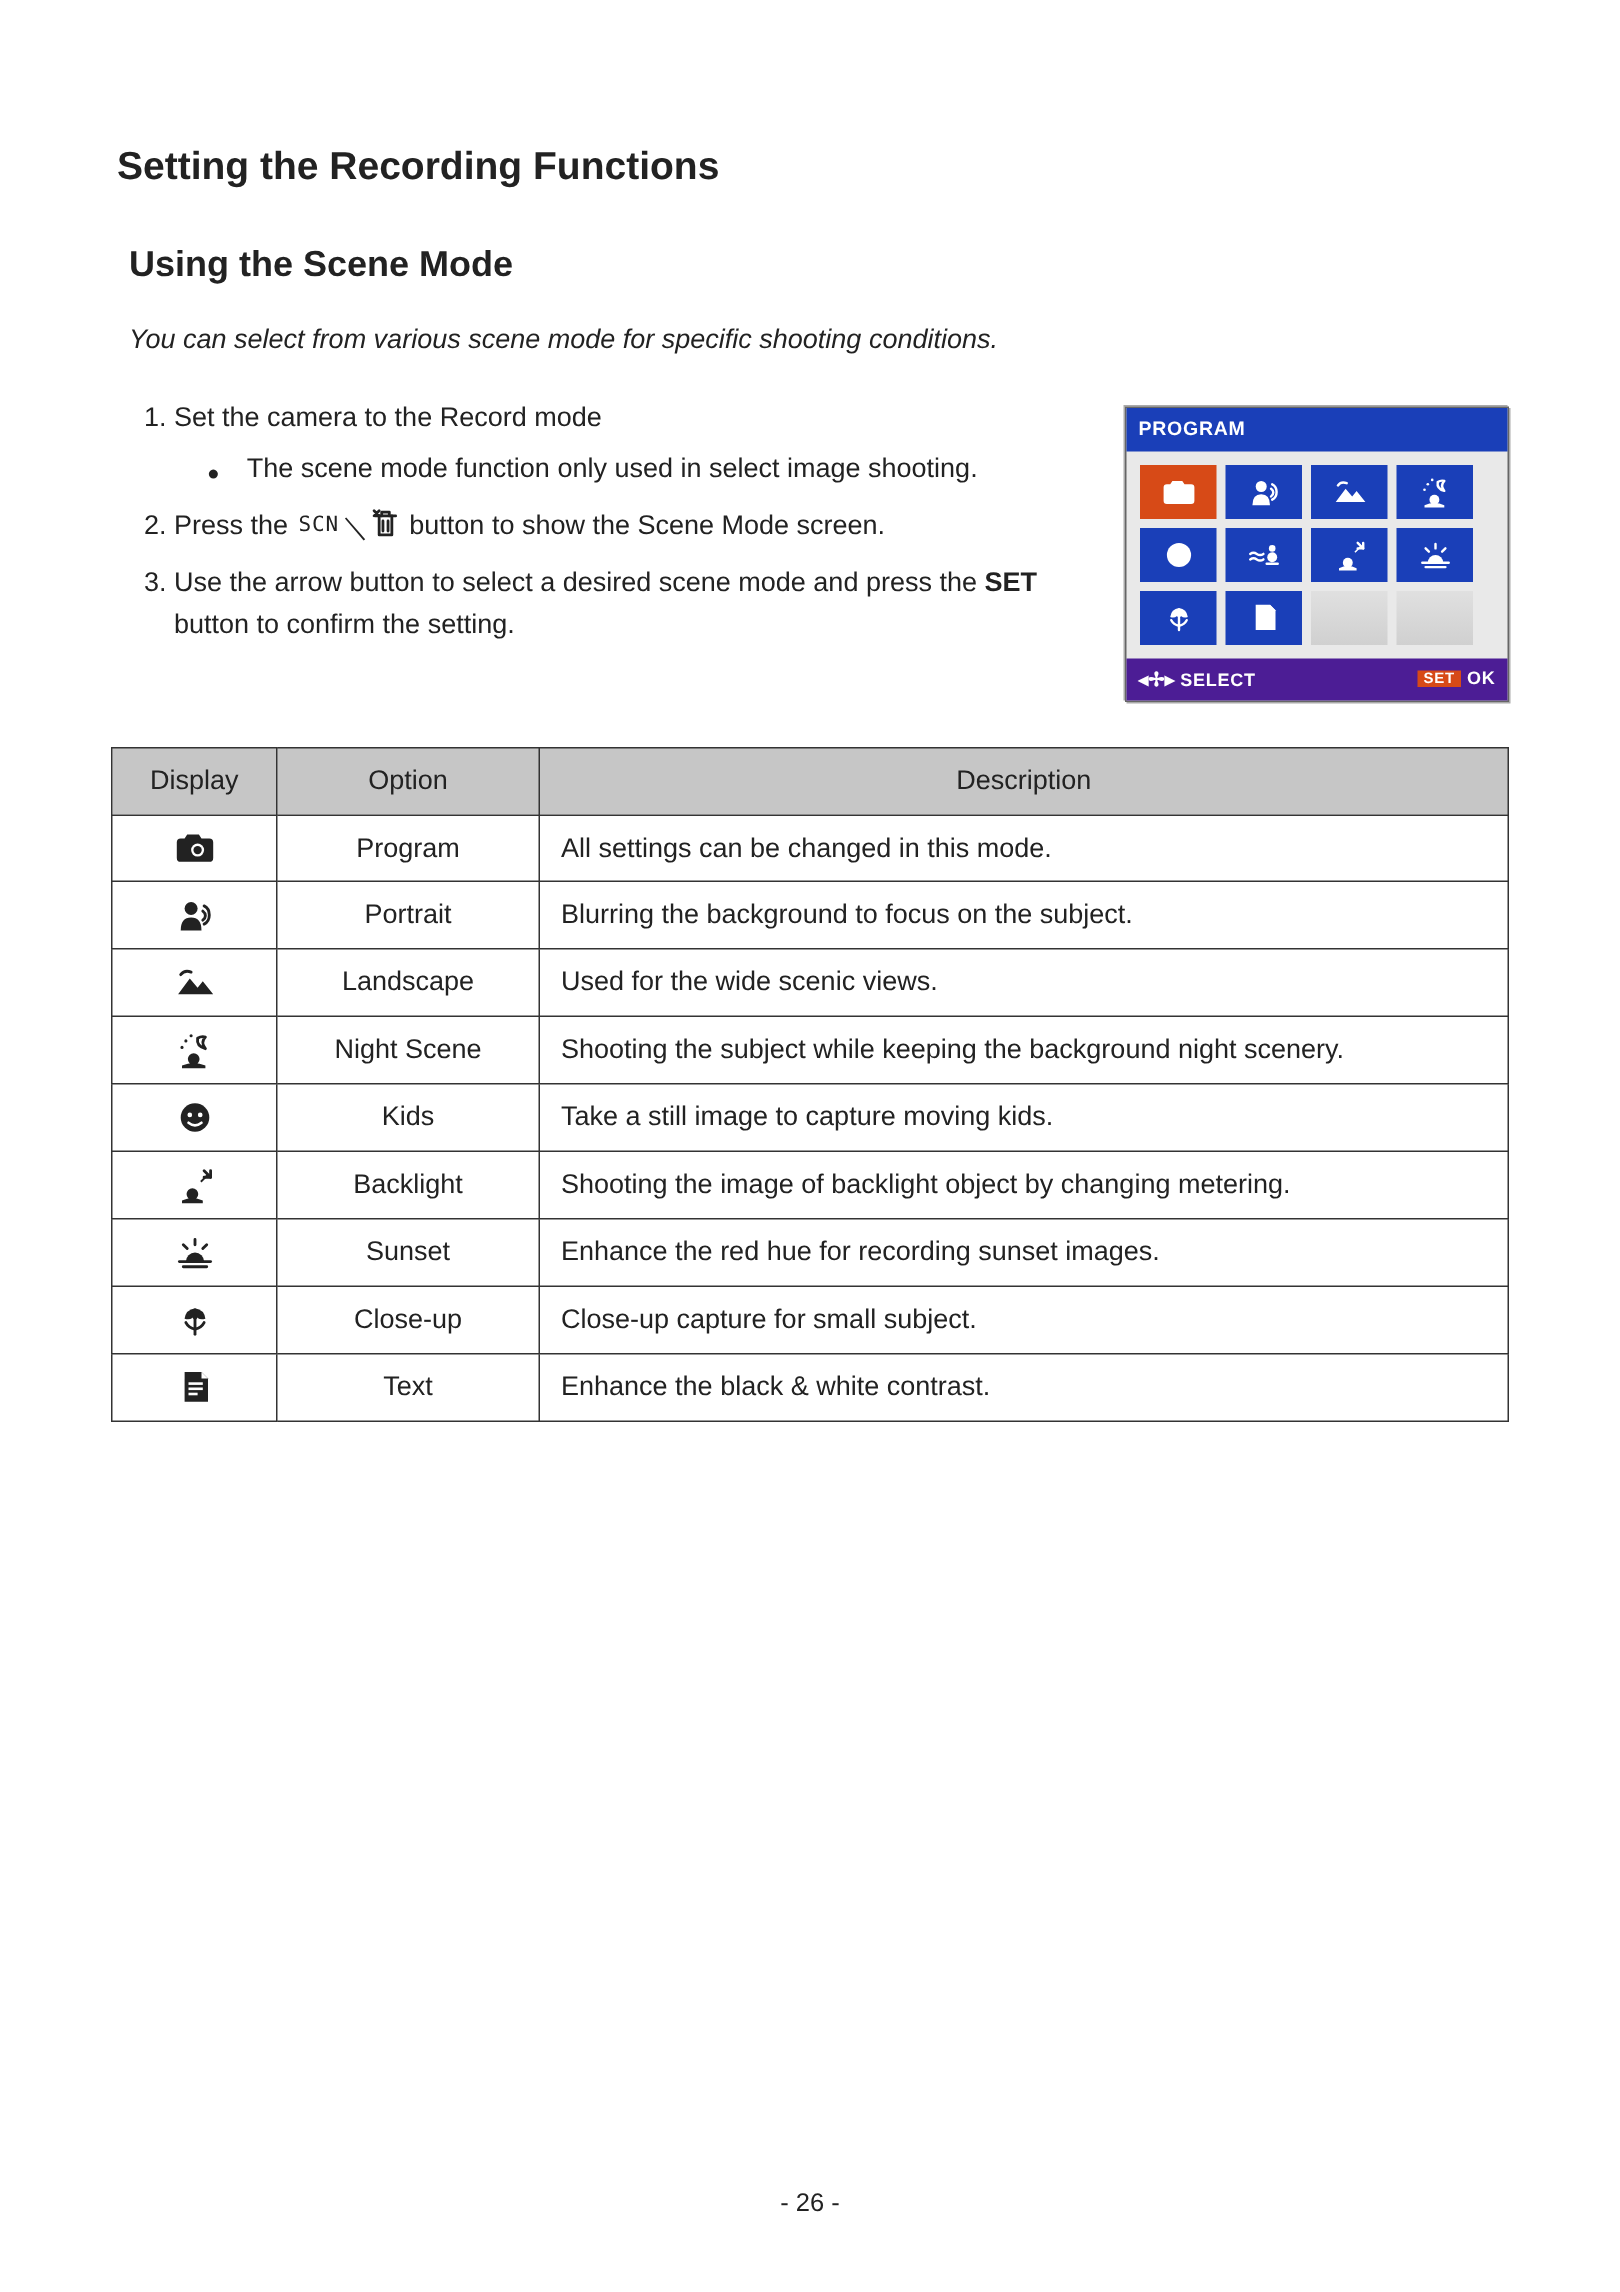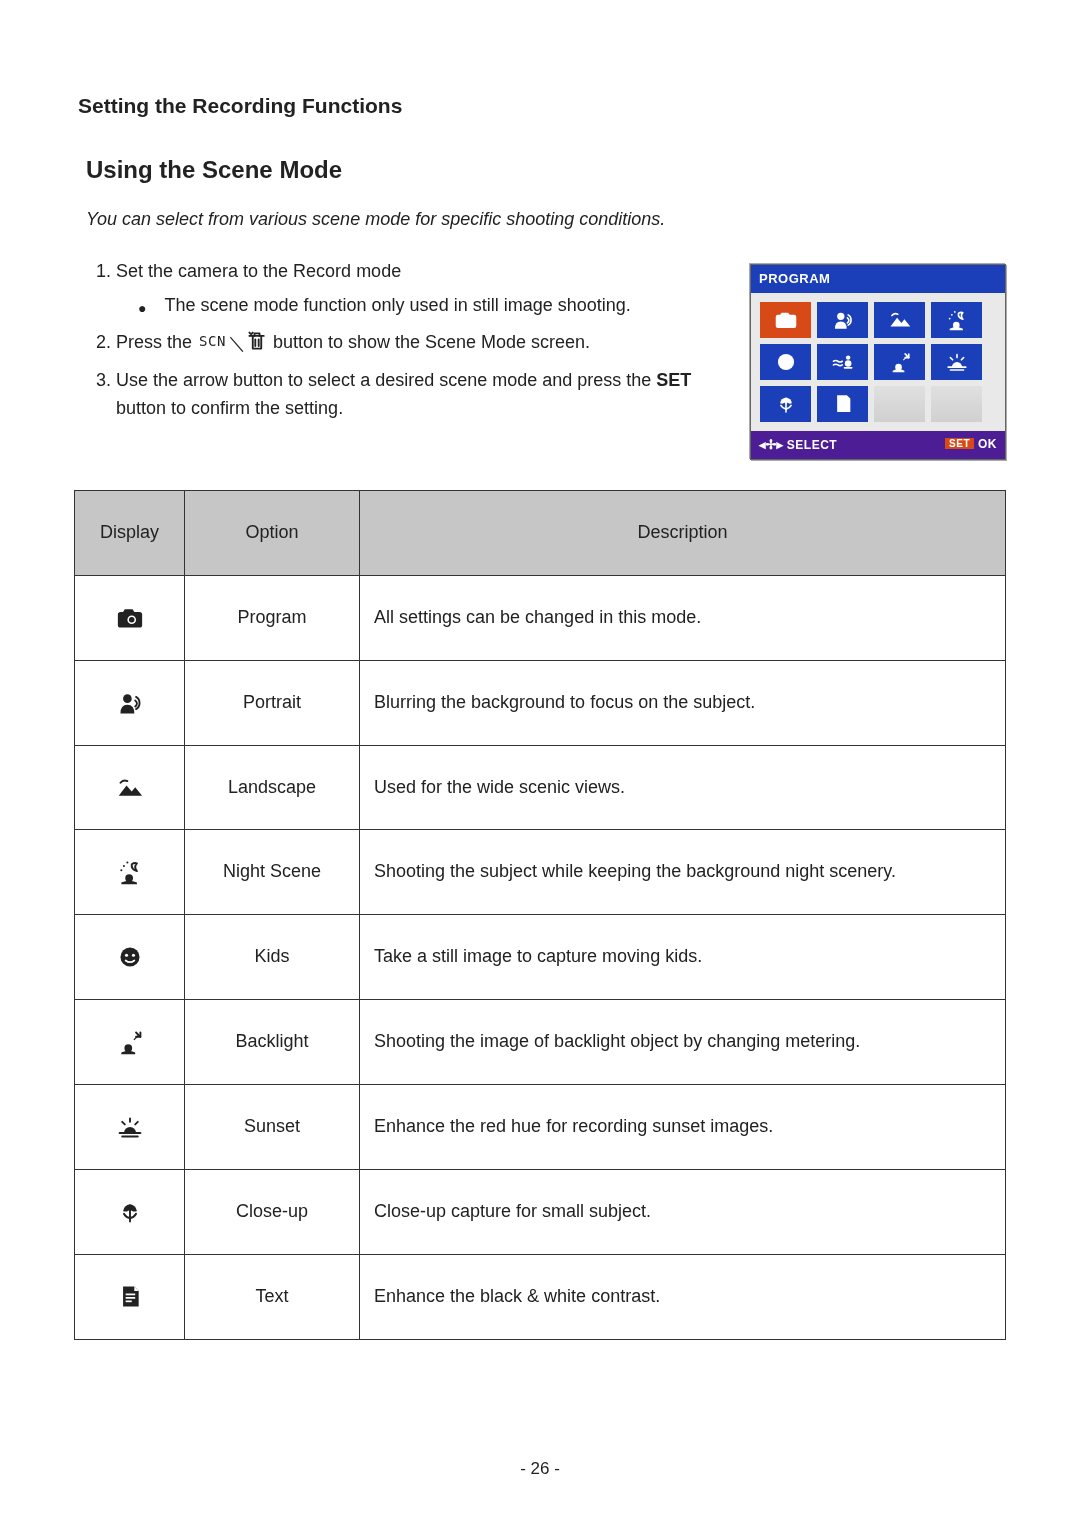--- a/index.html
+++ b/index.html
@@ -11,21 +11,21 @@
     line-height: 1.55;
   }
   .page {
     width: 1080px;
     min-height: 1528px;
     box-sizing: border-box;
     padding: 90px 74px 40px 74px;
     position: relative;
   }
   h1.title {
-    font-size: 21px;
+    font-size: 26px;
     font-weight: 600;
     margin: 0 0 28px 4px;
   }
   h2.subtitle {
     font-size: 24px;
     font-weight: 600;
     margin: 0 0 18px 12px;
   }
   .intro {
     margin: 17px 0 24px 12px;
@@ -126,21 +126,21 @@
   }
 
   table.modes {
     border-collapse: collapse;
     width: 100%;
     margin-top: 30px;
     table-layout: fixed;
   }
   table.modes th, table.modes td {
     border: 1px solid #333;
-    padding: 28px 14px;
+    padding: 8px 14px;
     font-size: 18px;
     vertical-align: middle;
   }
   table.modes th {
     background: #c6c6c6;
     font-weight: 400;
   }
   table.modes col.c1 { width: 110px; }
   table.modes col.c2 { width: 175px; }
   table.modes td.display-cell {
@@ -255,21 +255,21 @@
   <h2 class="subtitle">Using the Scene Mode</h2>
 
   <p class="intro">You can select from various scene mode for specific shooting conditions.</p>
 
   <div class="steps-and-figure">
     <ol class="steps">
       <li>
         <span>Set the camera to the Record mode</span>
         <div class="bullet-line">
           <span class="bullet">●</span>
-          <span>The scene mode function only used in still image shooting.</span>
+          <span>The scene mode function only used in select image shooting.</span>
         </div>
       </li>
       <li>
         <span>Press the</span>
         <span class="scn-icon">SCN</span><span style="font-size:18px;position:relative;top:1px;">＼</span><span class="trash-icon"><svg width="22" height="22" viewBox="0 0 26 26">
               <use href="#ico-trash"></use>
             </svg></span>
         <span>button to show the Scene Mode screen.</span>
       </li>
       <li>

